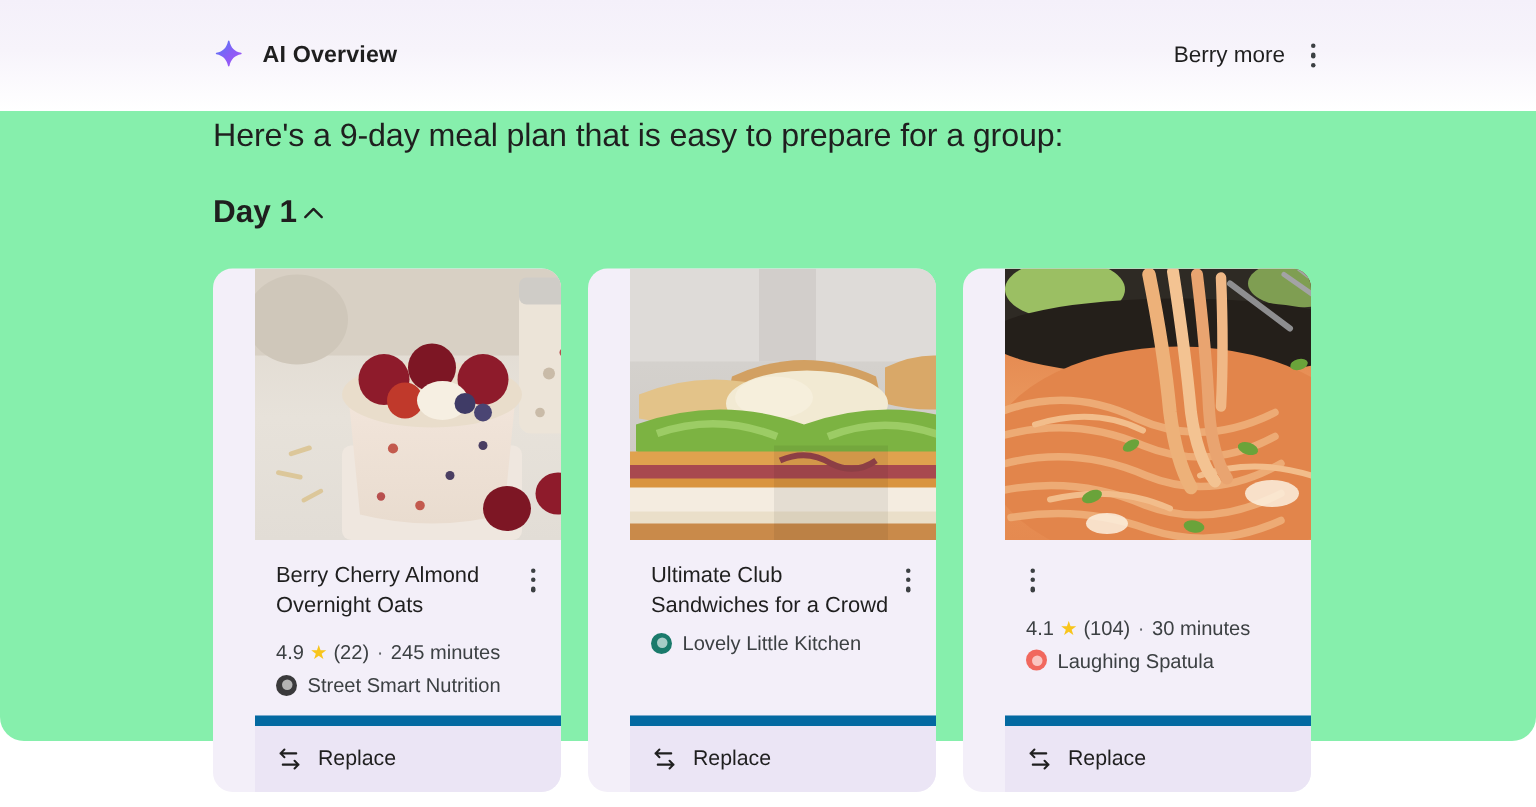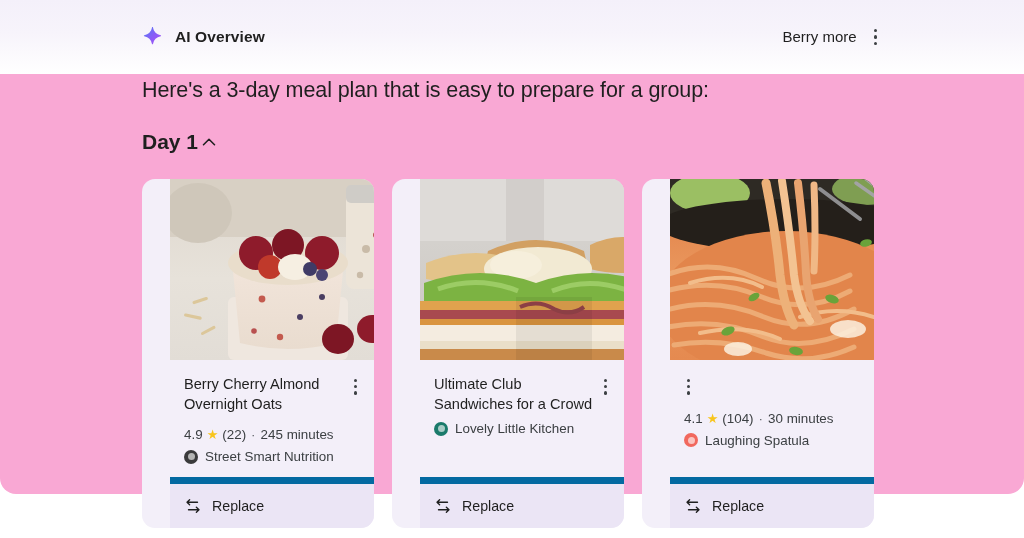--- a/index.html
+++ b/index.html
@@ -2,21 +2,21 @@
 <html><head>
 <meta charset="utf-8">
 <style>
   * { box-sizing: border-box; margin: 0; padding: 0; }
   html, body {
     width: 1024px; height: 538px;
     background: #ffffff;
     font-family: "Liberation Sans", sans-serif;
     overflow: hidden;
   }
-  .page { position: relative; width: 1024px; height: 494px; background: #f9a8d4; border-radius: 16px; }
+  .page { position: relative; width: 1024px; height: 494px; background: #86efac; border-radius: 16px; }
 
   
   .overview-band {
     position: absolute; top: 0; left: 0; right: 0; height: 74px;
     background: linear-gradient(180deg, #f4f0fa 0%, #f7f4fb 45%, #fdfcfe 85%, #ffffff 100%);
   }
   .overview-bar {
     position: absolute; top: 22px; left: 142px; right: 142px; height: 30px;
     display: flex; align-items: center; justify-content: space-between;
   }
@@ -107,21 +107,21 @@
     <div class="ov-right">
       <span class="learn-more">Berry more</span>
       <span class="kebab">
           <i></i>
           <i></i>
           <i></i>
         </span>
     </div>
   </div>
 
-  <div class="headline">Here's a 3-day meal plan that is easy to prepare for a group:</div>
+  <div class="headline">Here's a 9-day meal plan that is easy to prepare for a group:</div>
 
   <div class="day-row">
     <span class="day-title">Day 1</span>
     <span>
       <svg class="chev" viewBox="0 0 24 24" aria-hidden="true">
         <path d="M6 15 L12 9 L18 15" fill="none" stroke="#1f1f1f" stroke-width="1.7" stroke-linecap="round" stroke-linejoin="round"></path>
       </svg>
     </span>
   </div>
 

